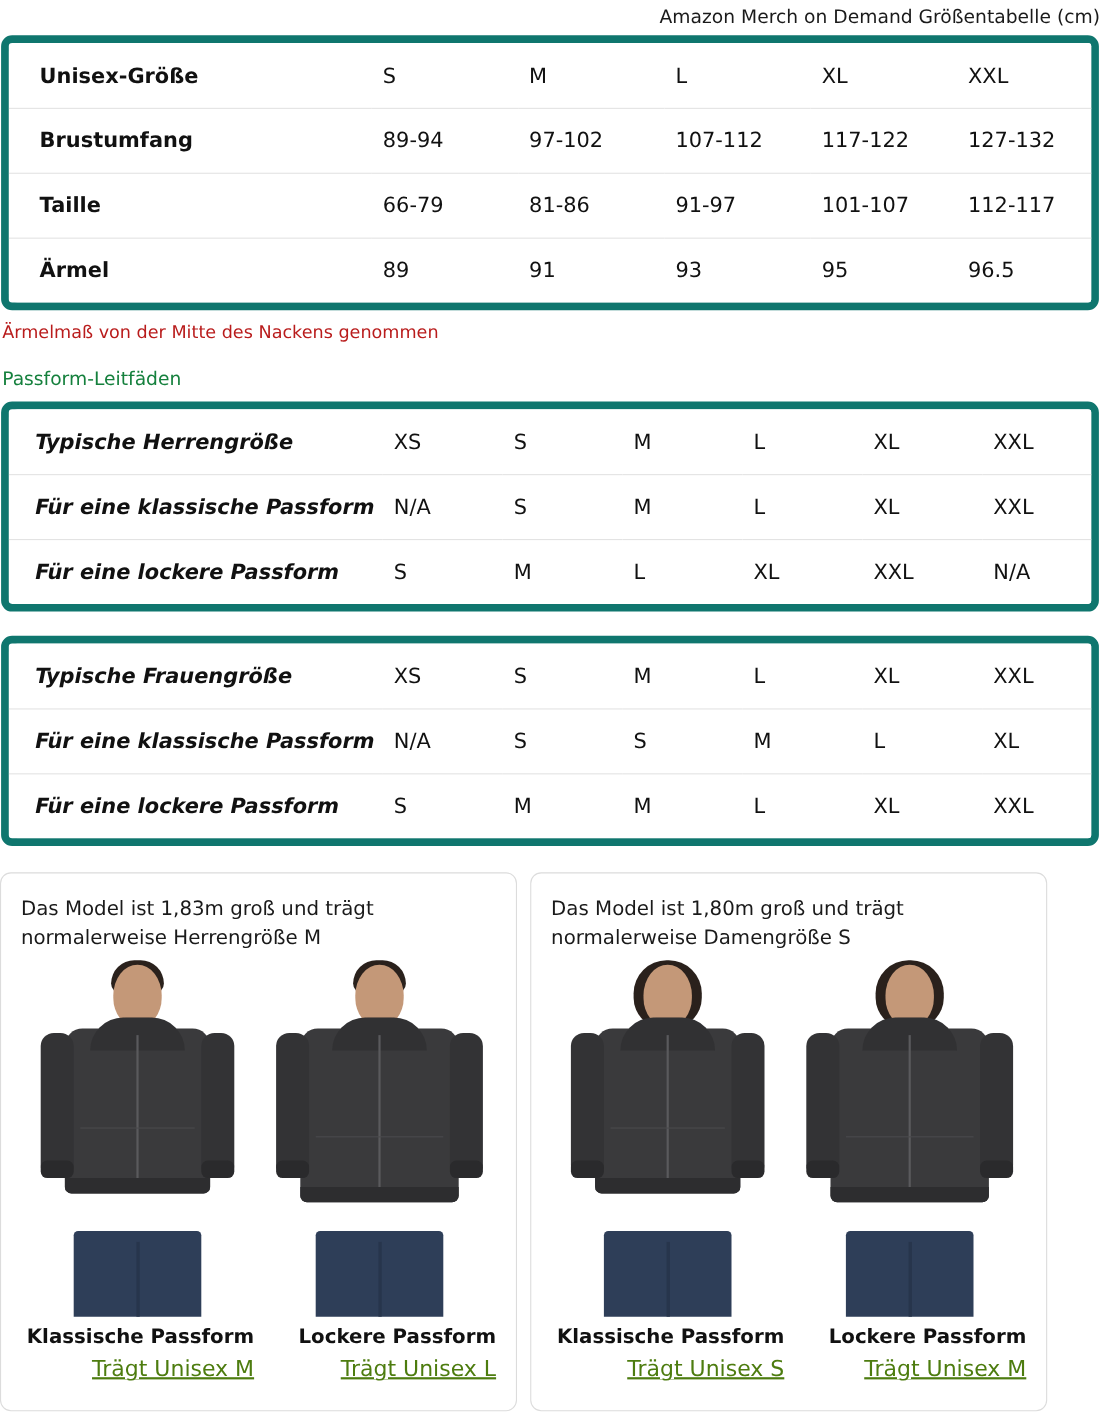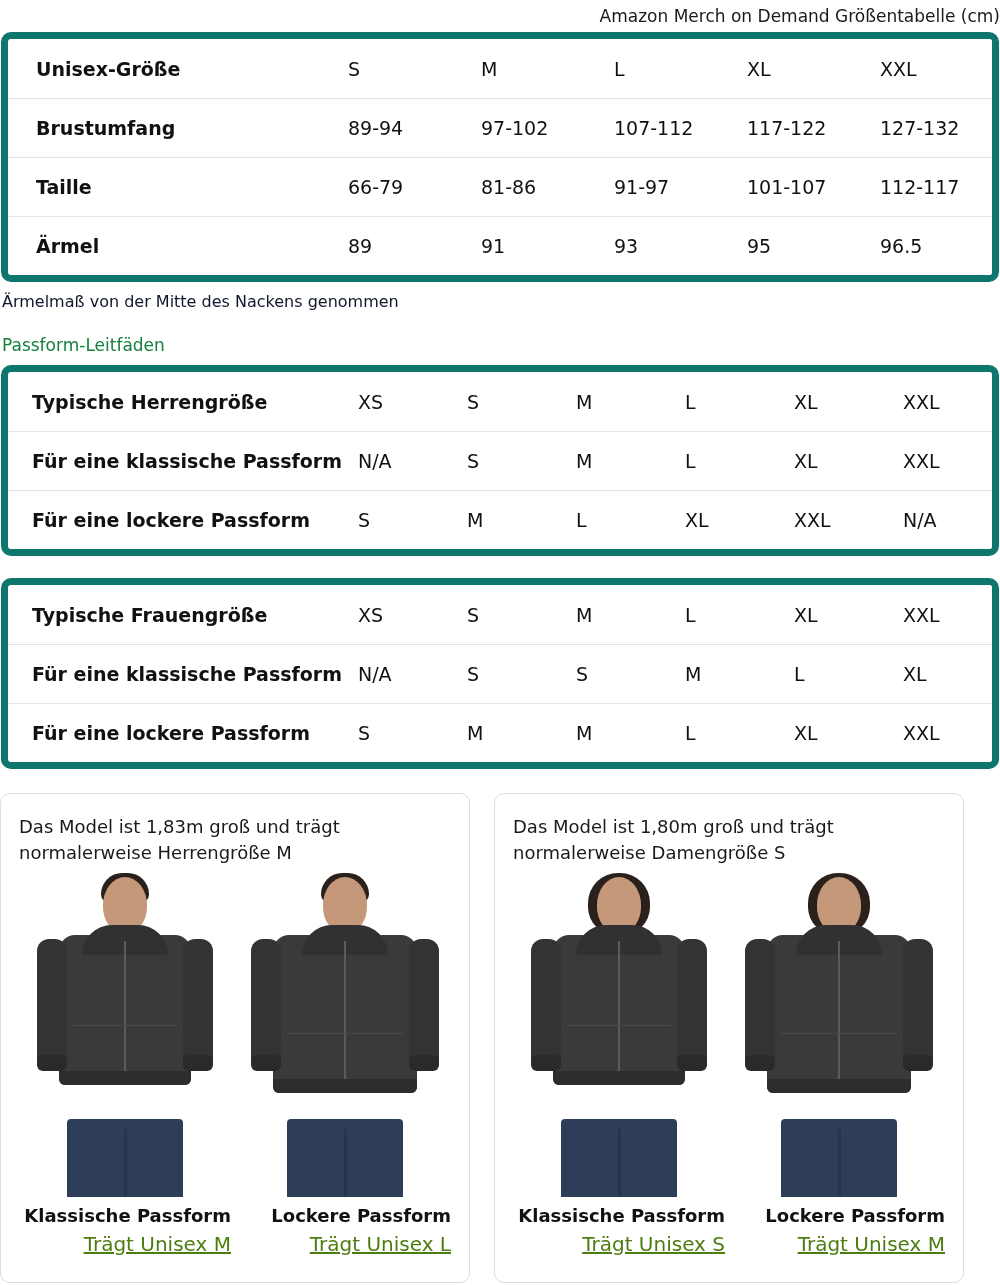--- a/index.html
+++ b/index.html
@@ -21,21 +21,21 @@
   }
   .caption {
     font-size: 17px;
     color: #1a1a1a;
     padding: 6px 0 6px 2px;
     line-height: 1.2;
     text-align: right;
   }
   .note {
     font-size: 16px;
-    color: #0f172a;
+    color: #b91c1c;
     padding: 10px 0 8px 2px;
   }
   .section-title {
     font-size: 17px;
     color: #15803d;
     padding: 16px 0 10px 2px;
   }
 
   table {
     width: 998px;
@@ -73,28 +73,29 @@
   .sizechart td.val { font-size: 19px; }
   .sizechart col.c0 { width: 330px; }
   .sizechart col.cx { width: 133px; }
 
   
   .fitchart td { height: 59px; }
   .fitchart td.label {
     font-weight: bold;
     padding-left: 24px;
     font-size: 19px;
+    font-style: italic;
   }
   .fitchart col.c0 { width: 340px; }
   .fitchart col.cx { width: 109px; }
   .spacer-md { height: 22px; }
 
   .models {
     display: flex;
-    gap: 24px;
+    gap: 12px;
     margin-top: 24px;
     width: 860px;
   }
   .model-card {
     flex: 1;
     border: 1px solid #dcdcdc;
     border-radius: 10px;
     padding: 20px 18px 6px 18px;
     min-height: 490px;
   }

